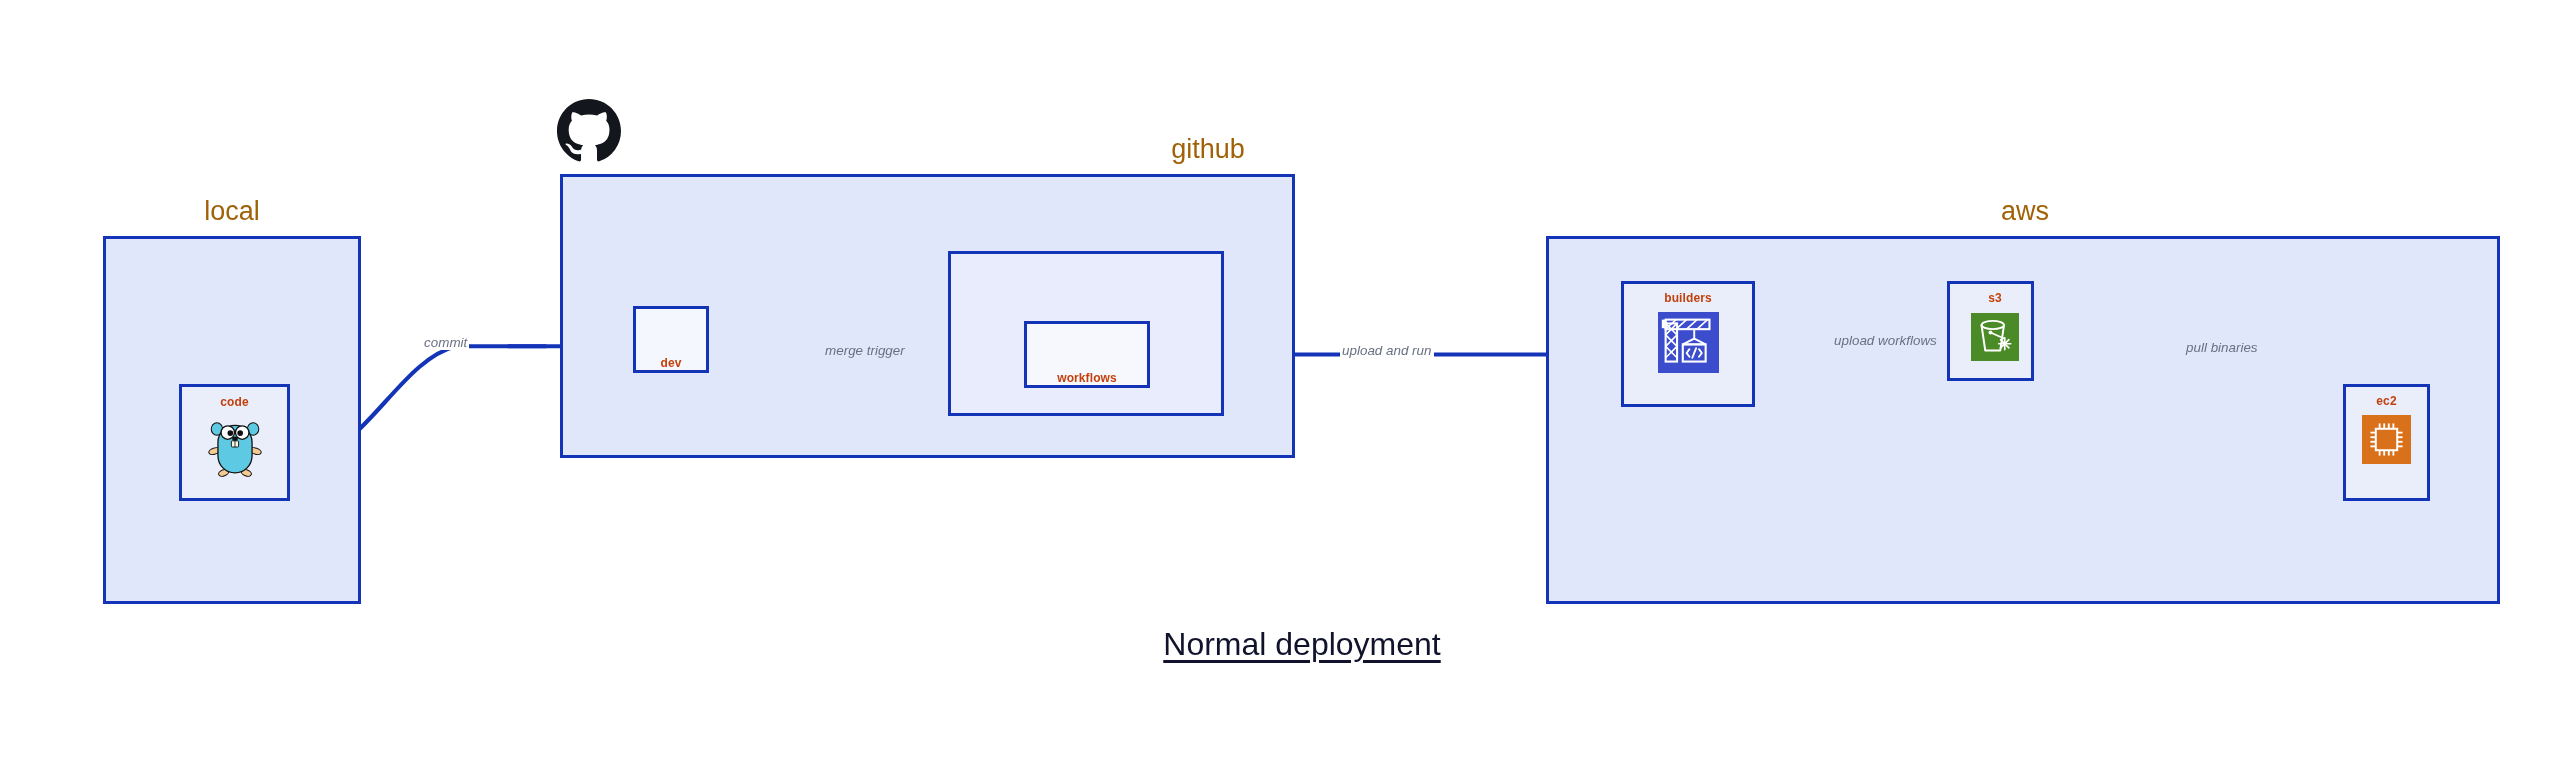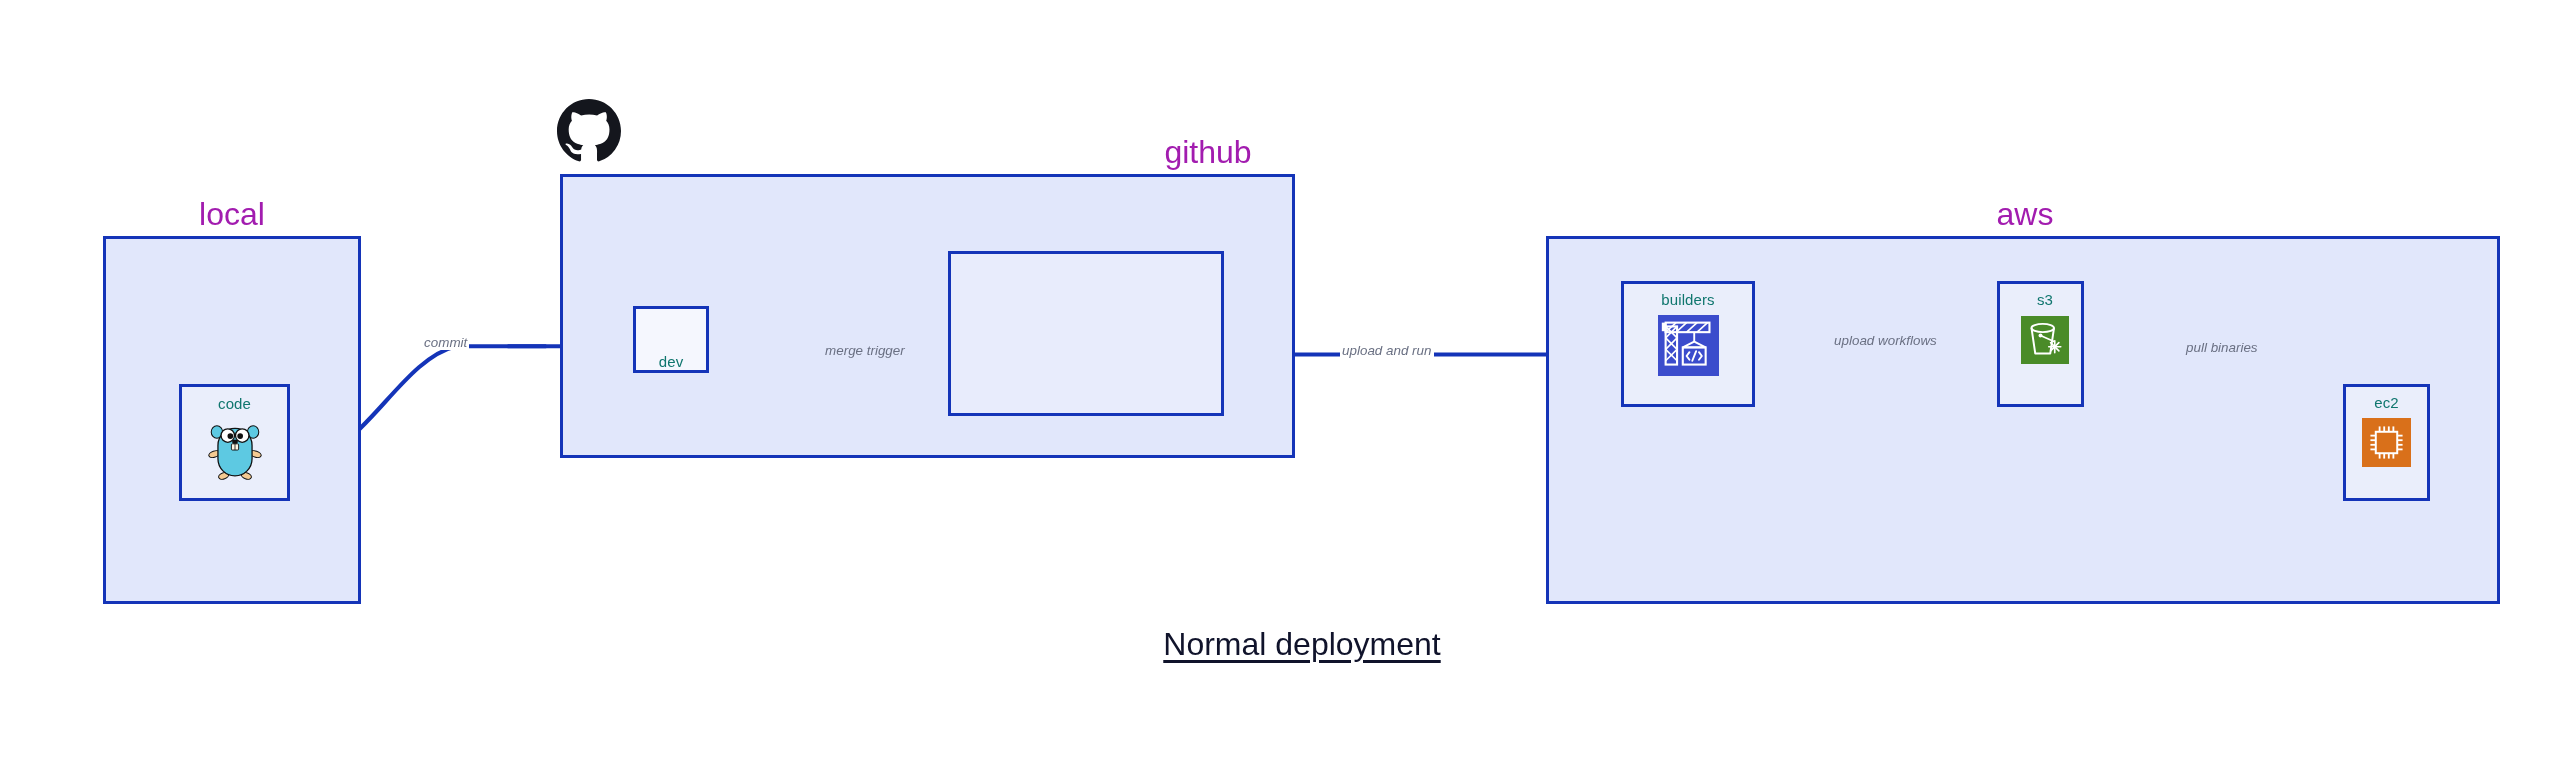--- a/index.html
+++ b/index.html
@@ -24,22 +24,22 @@
     background: #e1e7fb;
     border: 3.6px solid #1434b8;
     box-sizing: border-box;
   }
   .group.master-group {
     background: #e8ecfc;
     border-width: 3.1px;
   }
   .group-label {
     position: absolute;
-    color: #a21caf;
-    font-size: 32px;
+    color: #a16207;
+    font-size: 27px;
     font-weight: 400;
     white-space: nowrap;
     text-align: center;
     font-family: "Liberation Sans", sans-serif;
   }
 
   
   .node {
     position: absolute;
     background: #eaeefb;
@@ -47,23 +47,23 @@
     box-sizing: border-box;
     display: flex;
     flex-direction: column;
     align-items: center;
   }
   .node.plain {
     background: #f5f7fe;
     justify-content: flex-end;
   }
   .node-label {
-    color: #0f766e;
-    font-size: 15px;
-    font-weight: normal;
+    color: #c2410c;
+    font-size: 12px;
+    font-weight: bold;
     white-space: nowrap;
     letter-spacing: 0.1px;
   }
   .node-icon {
     display: flex;
     align-items: center;
     justify-content: center;
   }
 
   
@@ -192,20 +192,23 @@
         8c0-4.42-3.58-8-8-8z"></path>
     </svg>
   </div>
 
   <div class="node plain" style="left:633px; top:306px; width:76px; height:67px;">
     <span class="node-label">dev</span>
   </div>
 
   <div class="group master-group" style="left:948px; top:251px; width:276px; height:165px;"></div>
 
+  <div class="node plain" style="left:1024px; top:321px; width:126px; height:67px; background:#f7f8fe;">
+    <span class="node-label">workflows</span>
+  </div>
 
   <div class="group" style="left:1546px; top:236px; width:954px; height:368px;"></div>
   <div class="group-label" style="left:1896px; top:196px; width:258px;">aws</div>
 
   <div class="node" style="left:1621px; top:281px; width:134px; height:126px; padding-top:7.2px;">
     <span class="node-label">builders</span>
     <span class="node-icon" style="margin-top:7.2px;">
       <svg width="61" height="61" viewBox="0 0 64 64" xmlns="http://www.w3.org/2000/svg">
         <rect x="0" y="0" width="64" height="64" fill="#3b4ccc"></rect>
 
@@ -229,21 +232,21 @@
 
         <path d="M26 34 L38 28 L50 34 Z" fill="none" stroke="#ffffff" stroke-width="2"></path>
         <rect x="26" y="34" width="24" height="18" fill="none" stroke="#ffffff" stroke-width="2.2"></rect>
         <path d="M33 39 L30 43 L33 47" fill="none" stroke="#ffffff" stroke-width="2" stroke-linecap="round" stroke-linejoin="round"></path>
         <path d="M43 39 L46 43 L43 47" fill="none" stroke="#ffffff" stroke-width="2" stroke-linecap="round" stroke-linejoin="round"></path>
         <line x1="40" y1="38" x2="36" y2="48" stroke="#ffffff" stroke-width="2" stroke-linecap="round"></line>
       </svg>
     </span>
   </div>
 
-  <div class="node" style="left:1997px; top:281px; width:87px; height:126px; padding-top:7.2px;padding-left:9px;">
+  <div class="node" style="left:1947px; top:281px; width:87px; height:100px; padding-top:7.2px;padding-left:9px;">
     <span class="node-label">s3</span>
     <span class="node-icon" style="margin-top:8.2px;">
       <svg width="48" height="48" viewBox="0 0 64 64" xmlns="http://www.w3.org/2000/svg">
         <rect x="0" y="0" width="64" height="64" fill="#4a8b28"></rect>
 
         <path d="M14 16 L19 50 L39 50 L44 16" fill="none" stroke="#ffffff" stroke-width="2.6" stroke-linejoin="round"></path>
         <ellipse cx="29" cy="16" rx="15" ry="5.5" fill="none" stroke="#ffffff" stroke-width="2.6"></ellipse>
 
         <path d="M26 26 L44 34" fill="none" stroke="#ffffff" stroke-width="2.4" stroke-linecap="round"></path>
         <circle cx="26" cy="26" r="2.6" fill="#ffffff"></circle>

